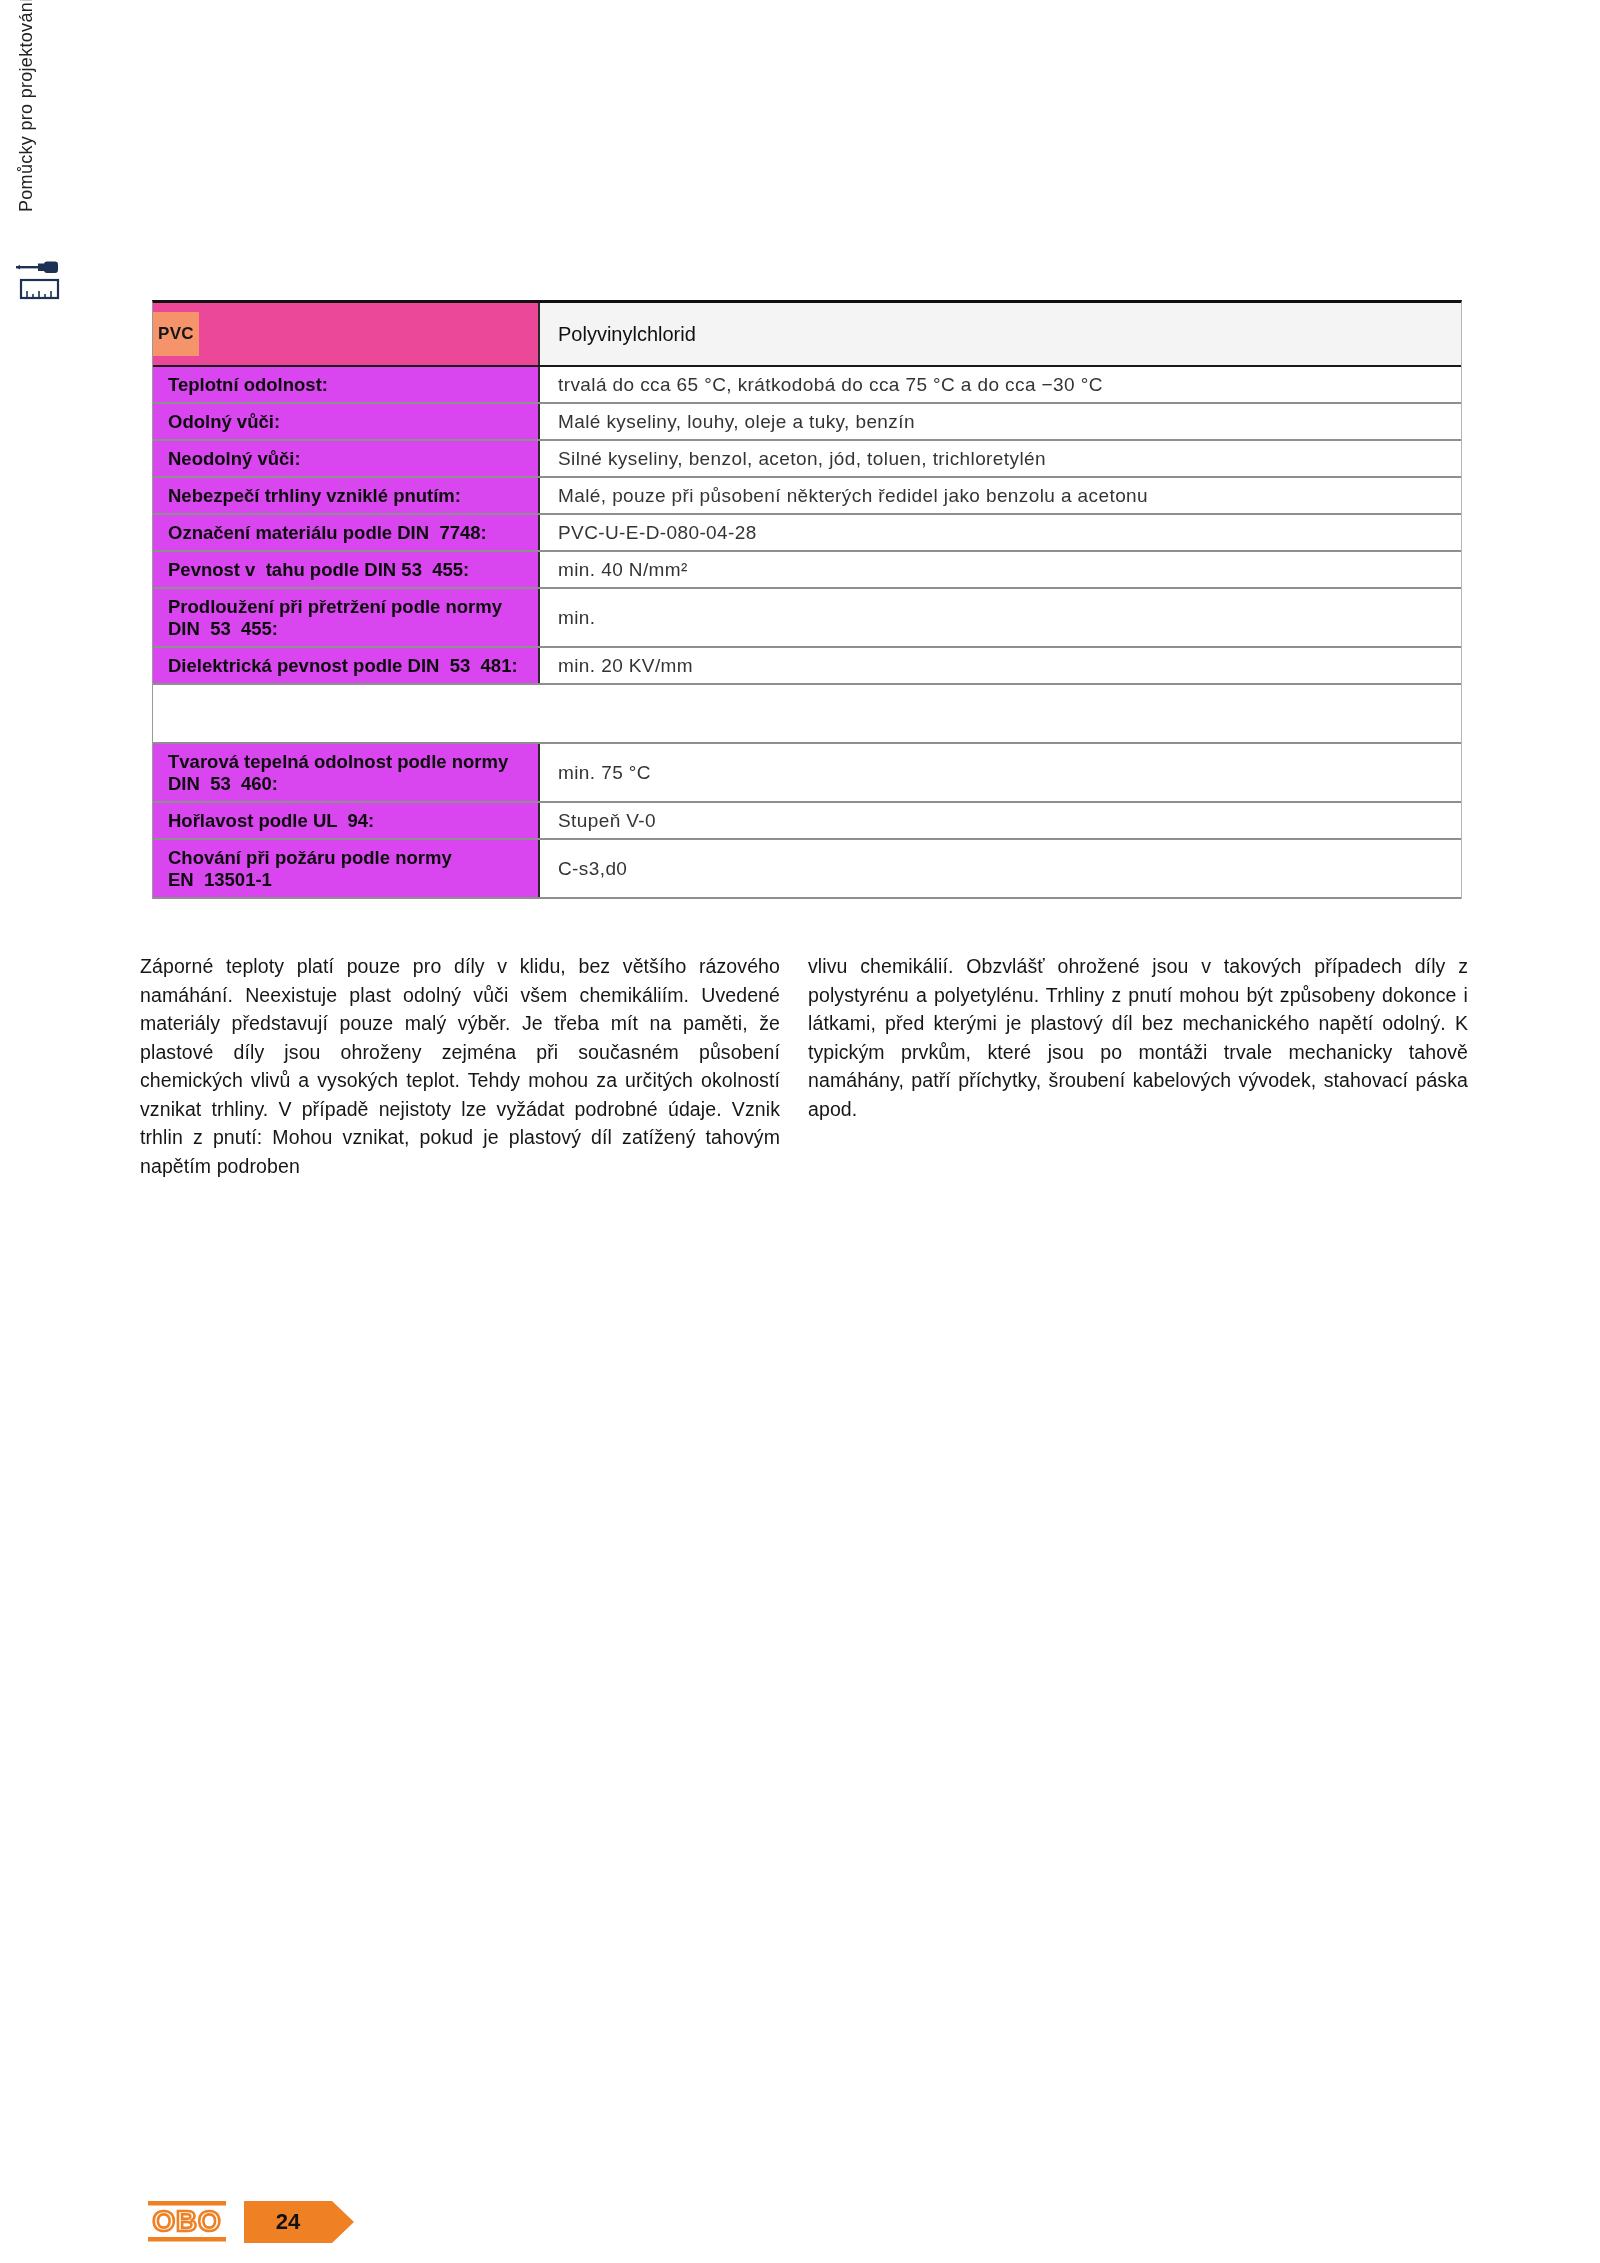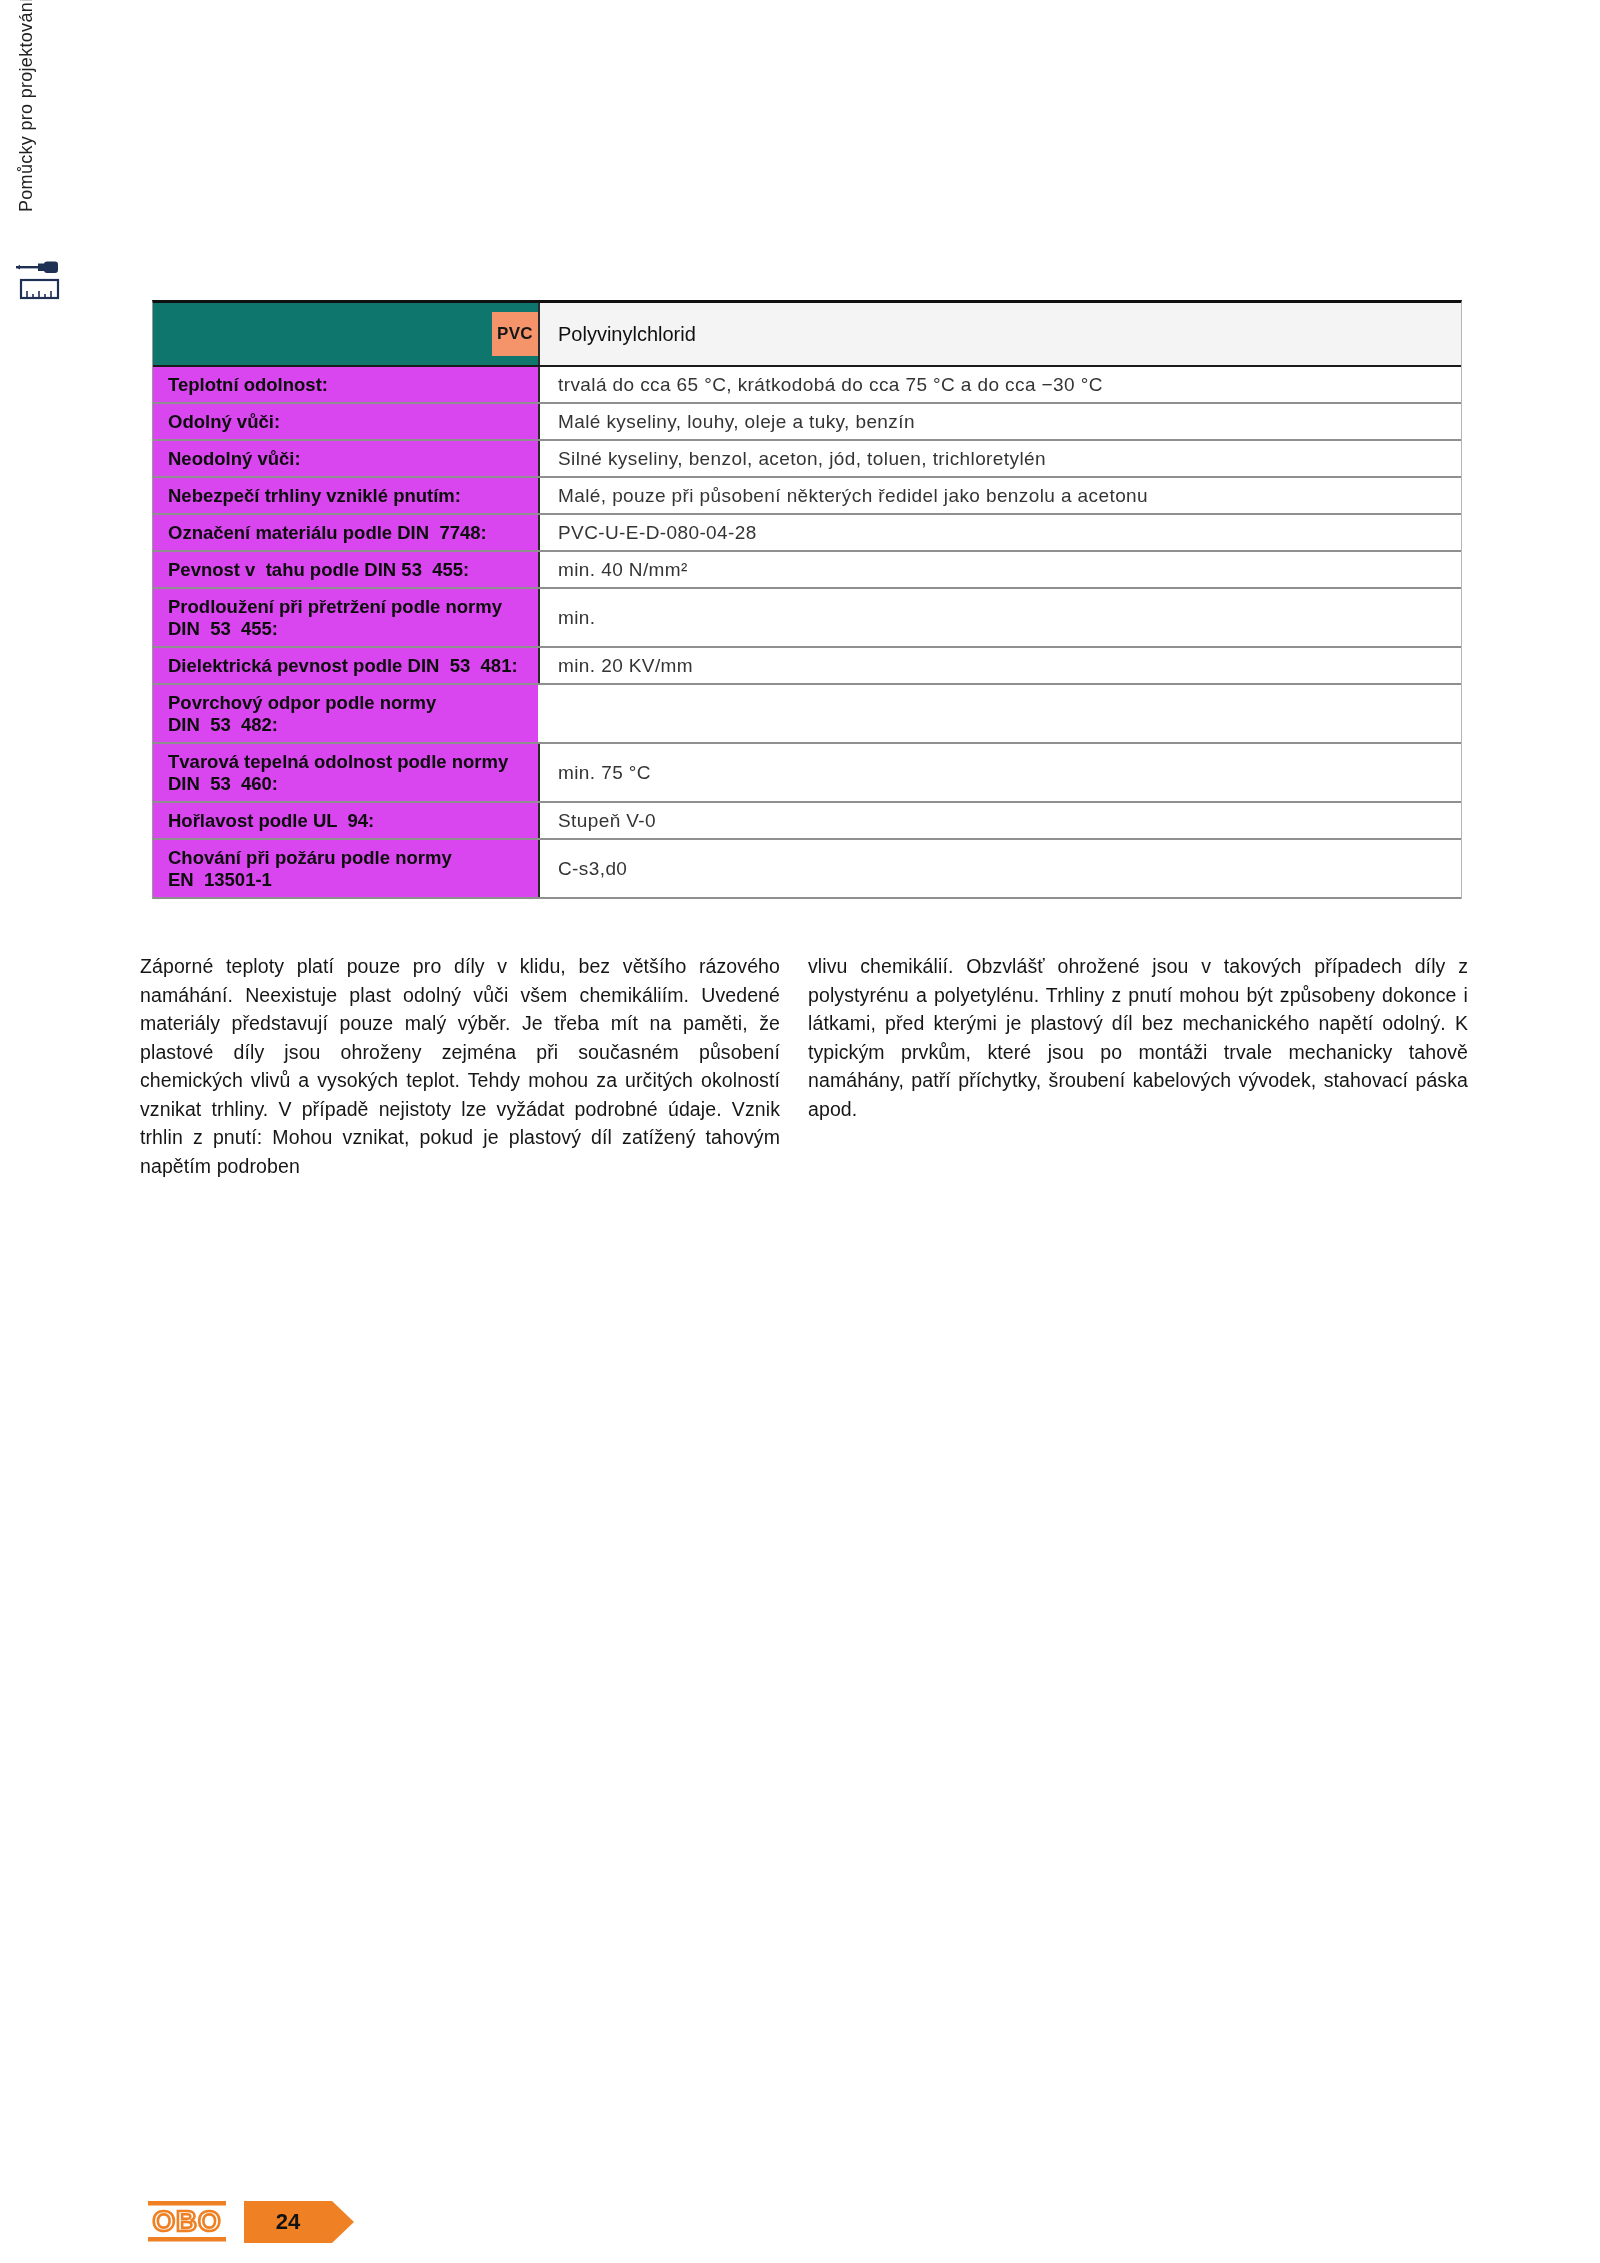--- a/index.html
+++ b/index.html
@@ -17,21 +17,21 @@
   }
   .sidebar-icon { position:absolute; left:13px; top:255px; }
 
   
   .mat-table {
     position:absolute; left:152px; top:300px; width:1310px;
     border-top:3px solid #101010;
     border-left:1px solid #9a9a9a; border-right:1px solid #b5b5b5;
   }
   .t-head { display:flex; height:64px; border-bottom:2px solid #1a1a1a; }
-  .th-left { width:385px; background:#0f766e; display:flex; align-items:center; justify-content:flex-end; }
+  .th-left { width:385px; background:#ec4899; display:flex; align-items:center; justify-content:flex-start; }
   .pvc-badge {
     width:46px; height:44px; background:#f5946b;
     display:flex; align-items:center; justify-content:center;
     font-weight:bold; font-size:17px; color:#161616; letter-spacing:.3px;
   }
   .th-right {
     flex:1; background:#f3f4f3; border-left:2px solid #2a2a2a;
     display:flex; align-items:center; padding-left:18px;
     font-weight:normal; font-size:20px; color:#101010;
   }
@@ -127,22 +127,20 @@
   <div class="t-row tall">
     <div class="t-label">Prodloužení při přetržení podle normy
 DIN  53  455:</div>
     <div class="t-value">min.</div>
   </div>
   <div class="t-row">
     <div class="t-label">Dielektrická pevnost podle DIN  53  481:</div>
     <div class="t-value">min. 20 KV/mm</div>
   </div>
   <div class="t-row tall">
-    <div class="t-label">Povrchový odpor podle normy
-DIN  53  482:</div>
   </div>
   <div class="t-row tall">
     <div class="t-label">Tvarová tepelná odolnost podle normy
 DIN  53  460:</div>
     <div class="t-value">min. 75 °C</div>
   </div>
   <div class="t-row">
     <div class="t-label">Hořlavost podle UL  94:</div>
     <div class="t-value">Stupeň V-0</div>
   </div>

